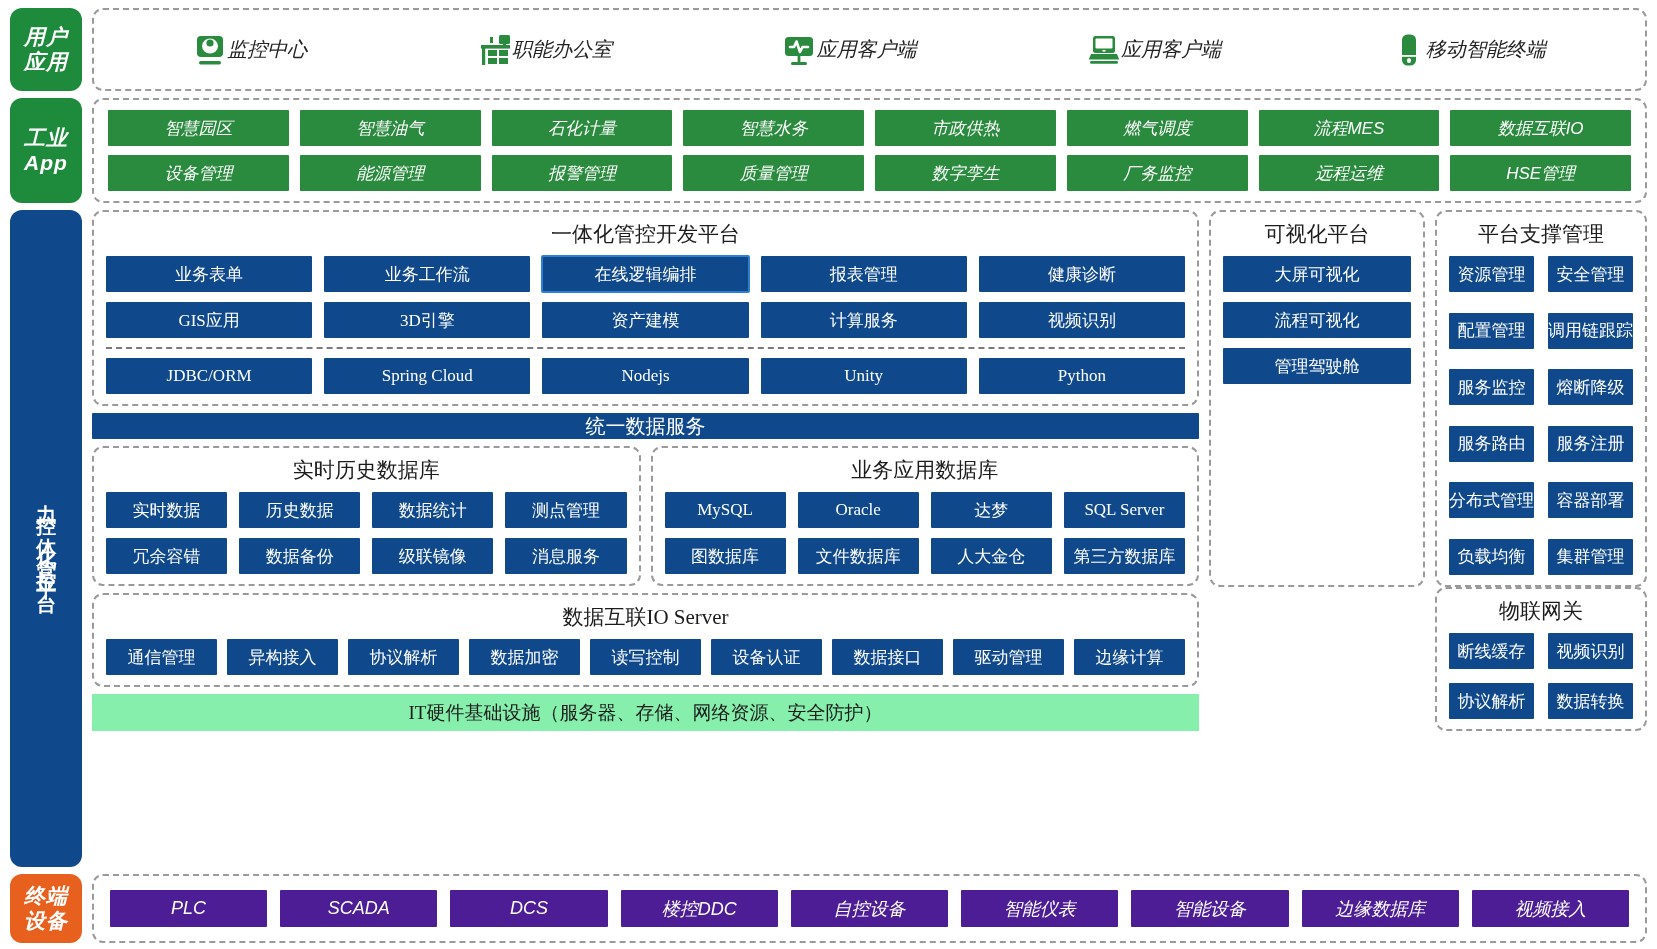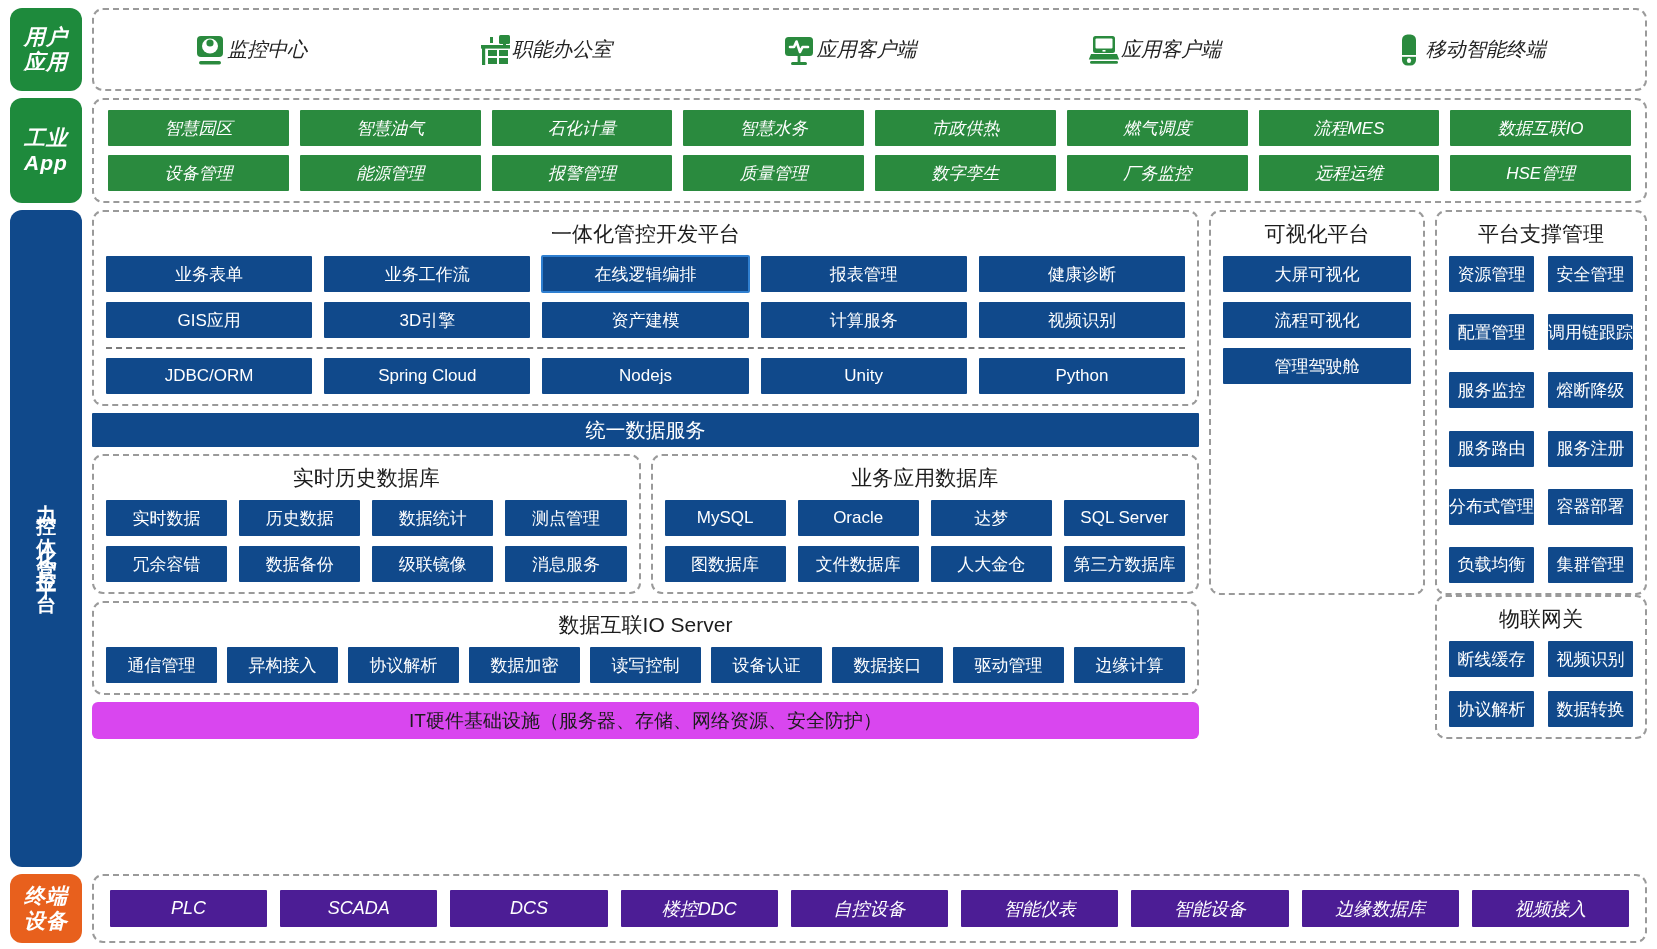--- a/index.html
+++ b/index.html
@@ -41,47 +41,47 @@
     background:#2a8a3e;color:#fff;height:36px;border-radius:1px;
     display:flex;align-items:center;justify-content:center;font-size:17px;white-space:nowrap;
   }
 
   
   .platform-row{display:flex;gap:10px;flex:1 1 auto;align-items:stretch;}
   .platform-body{flex:1 1 auto;display:flex;flex-direction:column;gap:7px;}
 
   .pf-top{display:flex;gap:10px;align-items:stretch;}
   .pf-mid{display:flex;gap:10px;align-items:stretch;}
-  .leftstack{flex:1 1 auto;display:flex;flex-direction:column;gap:7px;min-width:0;}
+  .leftstack{flex:1 1 auto;display:flex;flex-direction:column;gap:7px;min-width:0;font-family:Liberation Serif, serif;}
   .rightcol{flex:0 0 424px;display:flex;flex-direction:column;}
 
   .panel{border:2px dashed #9a9a9a;border-radius:11px;box-sizing:border-box;padding:7px 12px 10px 12px;background:#fff;}
   .panel-title{text-align:center;font-size:21px;color:#1c1c1c;margin:1px 0 8px 0;}
 
   .bbox{
     background:#10498b;color:#fff;height:36px;border-radius:1px;
     display:flex;align-items:center;justify-content:center;font-size:17px;white-space:nowrap;
   }
   .bbox.hl{outline:2px solid #2f7fd0;outline-offset:-1px;}
 
   .grid5{display:grid;grid-template-columns:repeat(5,1fr);gap:12px;}
   .grid4{display:grid;grid-template-columns:repeat(4,1fr);gap:12px;}
   .grid9{display:grid;grid-template-columns:repeat(9,1fr);gap:10px;}
   .grid2{display:grid;grid-template-columns:repeat(2,1fr);gap:14px;}
   .rows{display:flex;flex-direction:column;gap:10px;}
 
   .innerdash{border-bottom:2px dashed #7a7a7a;margin:9px 0 9px 0;}
 
   .databar{
-    background:#10498b;color:#fff;height:34px;display:flex;align-items:center;justify-content:center;
+    background:#10498b;color:#fff;height:26px;display:flex;align-items:center;justify-content:center;
     font-size:20px;border-radius:1px;
   }
   .itbar{
-    background:#d946ef;color:#1c1c1c;height:37px;display:flex;align-items:center;justify-content:center;
-    font-size:19px;border-radius:6px;margin:0 0 0 0;
+    background:#86efac;color:#1c1c1c;height:37px;display:flex;align-items:center;justify-content:center;
+    font-size:19px;border-radius:0;margin:0 0 0 0;
   }
 
   .vizpanel{flex:0 0 216px;display:flex;flex-direction:column;}
   .supportpanel{flex:1 1 auto;display:flex;flex-direction:column;}
   .supportpanel .grid2{flex:1 1 auto;align-content:space-between;}
   .gw-panel{flex:0 0 auto;}
 
   
   .termgrid{display:grid;grid-template-columns:repeat(9,1fr);gap:13px;padding:14px 16px;}
   .obox{

